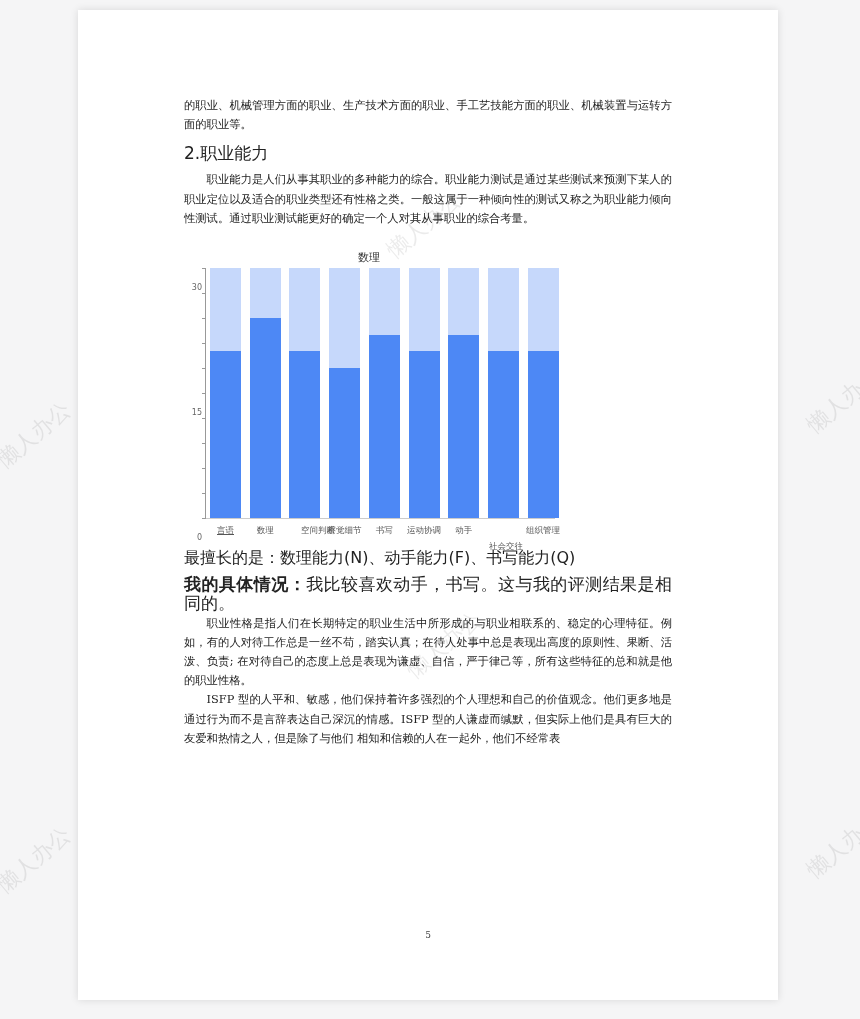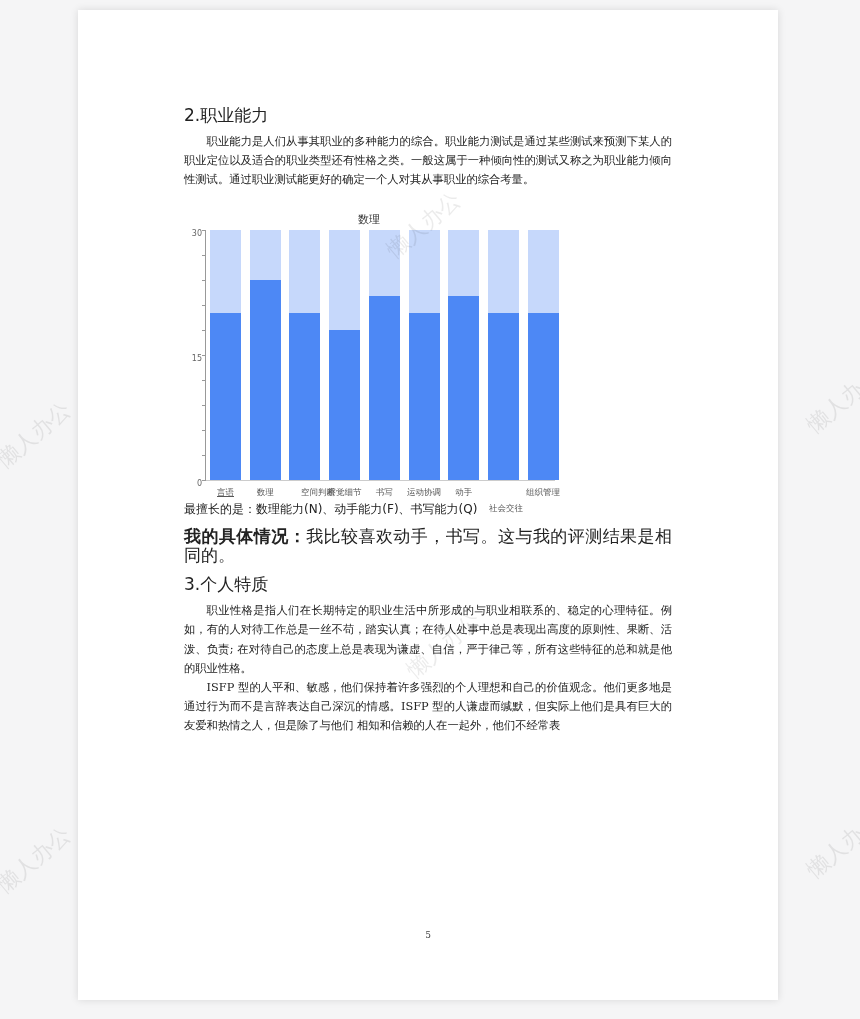--- a/index.html
+++ b/index.html
@@ -12,34 +12,35 @@
     box-shadow:0 0 8px rgba(0,0,0,0.12);
   }
   .content { position:absolute; left:106px; top:86px; width:488px; font-size:11.3px; line-height:19.2px; }
   .p { margin:0; text-align:justify; }
   .indent { text-indent:2em; }
   .bold { font-weight:bold; }
   h2 { font-family:"DejaVu Sans","Liberation Sans",sans-serif; font-weight:normal; font-size:17px; margin:6px 0 4px 0; line-height:26px; }
   .chart { position:relative; width:380px; height:290px; margin-top:20px; font-family:"DejaVu Sans","Liberation Sans",sans-serif; }
   .chart-title { position:absolute; left:0; width:370px; top:0; text-align:center; font-size:11px; color:#333; }
   .plot { position:absolute; left:21px; top:20px; width:349px; height:250px; border-left:1px solid #999; border-bottom:1px solid #ccc; }
-  .ytick { position:absolute; left:-20px; width:16px; text-align:right; font-size:8px; color:#666; }
+  .ytick { position:absolute; left:-20px; width:16px; text-align:right; font-size:8px; color:#666;margin-top:16px; }
   .ytick-mark { position:absolute; left:-4px; width:4px; height:1px; background:#999; }
   .bar { position:absolute; bottom:0; width:31px; background:#c6d8fb; height:250px; }
   .bar-fill { position:absolute; bottom:0; left:0; width:100%; background:#4d88f5; }
   .xlabel { position:absolute; top:253px; font-size:8.5px; color:#555; text-align:center; width:40px; white-space:nowrap; }
-  .caption { font-family:"DejaVu Sans","Liberation Sans",sans-serif; font-size:12px; margin-top:0; }
+  .caption { font-family:"DejaVu Sans","Liberation Sans",sans-serif; font-size:16px; margin-top:10px; }
   .pagenum { position:absolute; left:0; width:700px; top:920px; text-align:center; font-size:9px; color:#444; }
   .wm { position:absolute; color:rgba(0,0,0,0.08); font-size:22px; transform:rotate(-40deg); font-family:"DejaVu Sans",sans-serif; white-space:nowrap; }
 </style>
 </head>
 <body>
 
 <div class="page">
   <div class="content">
+    <p class="p">的职业、机械管理方面的职业、生产技术方面的职业、手工艺技能方面的职业、机械装置与运转方面的职业等。</p>
 
     <h2>2.职业能力</h2>
     <p class="p indent">职业能力是人们从事其职业的多种能力的综合。职业能力测试是通过某些测试来预测下某人的职业定位以及适合的职业类型还有性格之类。一般这属于一种倾向性的测试又称之为职业能力倾向性测试。通过职业测试能更好的确定一个人对其从事职业的综合考量。</p>
 
     <div class="chart" id="chart">
       <div class="chart-title">数理</div>
       <div class="plot" id="plot">
           <div class="ytick" style="top: -6px;">30</div>
           <div class="ytick" style="top: 119px;">15</div>
           <div class="ytick" style="top: 244px;">0</div>
@@ -89,21 +90,20 @@
           <div class="bar" style="left: 321.6px;">
             <div class="bar-fill" style="height: 166.667px;"></div>
           </div>
           <div class="xlabel" style="left: 317.1px;">组织管理</div>
         </div>
     </div>
 
     <p class="p caption">最擅长的是：数理能力(N)、动手能力(F)、书写能力(Q)</p>
     <p class="p" style="margin-top:8px;font-size:17px;"><span class="bold">我的具体情况：</span><span>我比较喜欢动手，书写。这与我的评测结果是相同的。</span></p>
 
-    <h2>3.个人特质</h2>
     <p class="p indent">职业性格是指人们在长期特定的职业生活中所形成的与职业相联系的、稳定的心理特征。例如，有的人对待工作总是一丝不苟，踏实认真；在待人处事中总是表现出高度的原则性、果断、活泼、负责; 在对待自己的态度上总是表现为谦虚、自信，严于律己等，所有这些特征的总和就是他的职业性格。</p>
     <p class="p indent">ISFP 型的人平和、敏感，他们保持着许多强烈的个人理想和自己的价值观念。他们更多地是通过行为而不是言辞表达自己深沉的情感。ISFP 型的人谦虚而缄默，但实际上他们是具有巨大的友爱和热情之人，但是除了与他们 相知和信赖的人在一起外，他们不经常表</p>
   </div>
   <div class="pagenum">5</div>
 </div>
 
 <div class="wm" style="left:-10px;top:420px;">懒人办公</div>
 <div class="wm" style="left:-10px;top:845px;">懒人办公</div>
 <div class="wm" style="left:800px;top:385px;">懒人办公</div>
 <div class="wm" style="left:800px;top:830px;">懒人办公</div>

